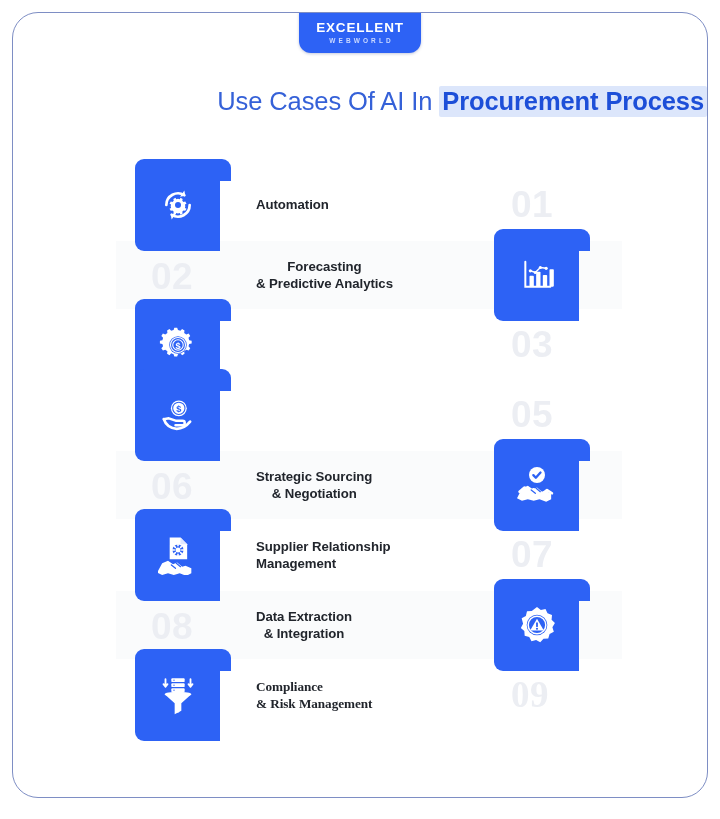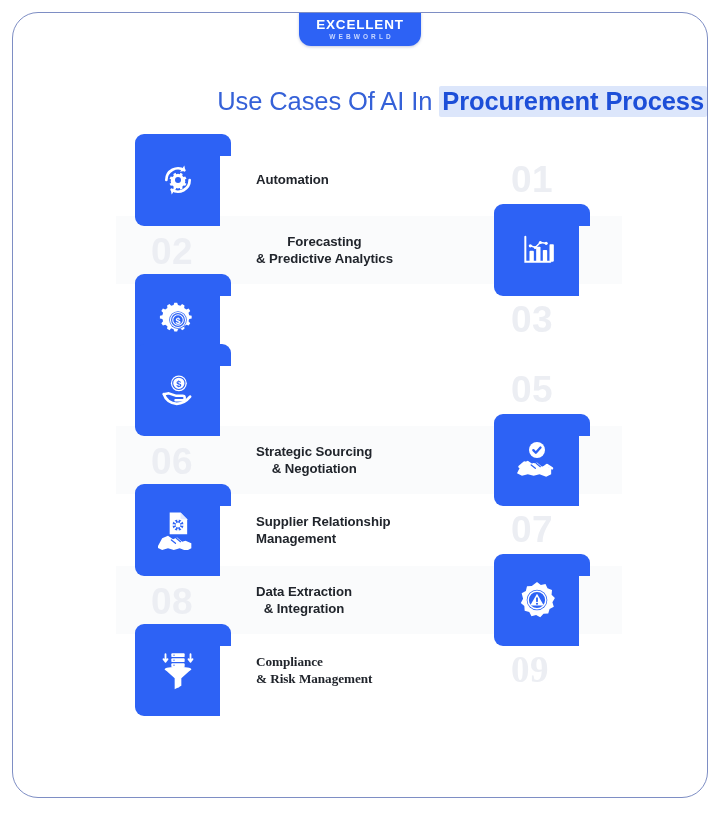--- a/index.html
+++ b/index.html
@@ -32,21 +32,21 @@
     overflow: hidden;
   }
 
   
   .logo-badge {
     position: absolute;
     left: 50%;
     transform: translateX(-50%);
     top: -1px;
     width: 122px;
-    height: 34px;
+    height: 41px;
     background: #2d62f5;
     border-radius: 0 0 12px 12px;
     display: flex;
     flex-direction: column;
     align-items: center;
     justify-content: center;
     z-index: 30;
     box-shadow: 0 1px 3px rgba(20,40,120,.25);
   }
   .logo-main {
@@ -87,21 +87,21 @@
     color: #1d4fd8;
     background: #dce6fb;
     padding: 1px 3px 2px 3px;
     border-radius: 2px;
   }
 
   
   .rows {
     position: absolute;
     left: 103px;
-    top: 133px;
+    top: 158px;
     width: 506px;
   }
 
   .row {
     position: relative;
     height: 68px;
     background: #ffffff;
     margin-bottom: 2px;
     display: flex;
     align-items: center;

